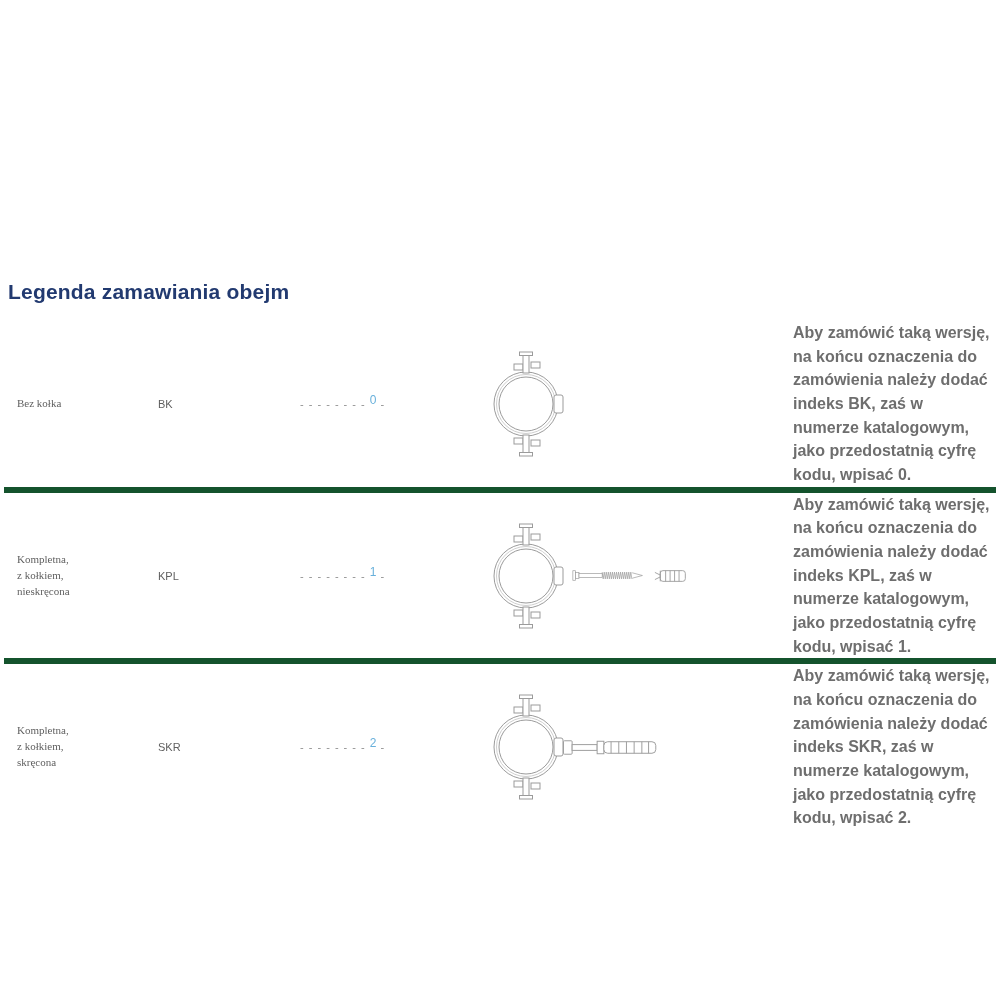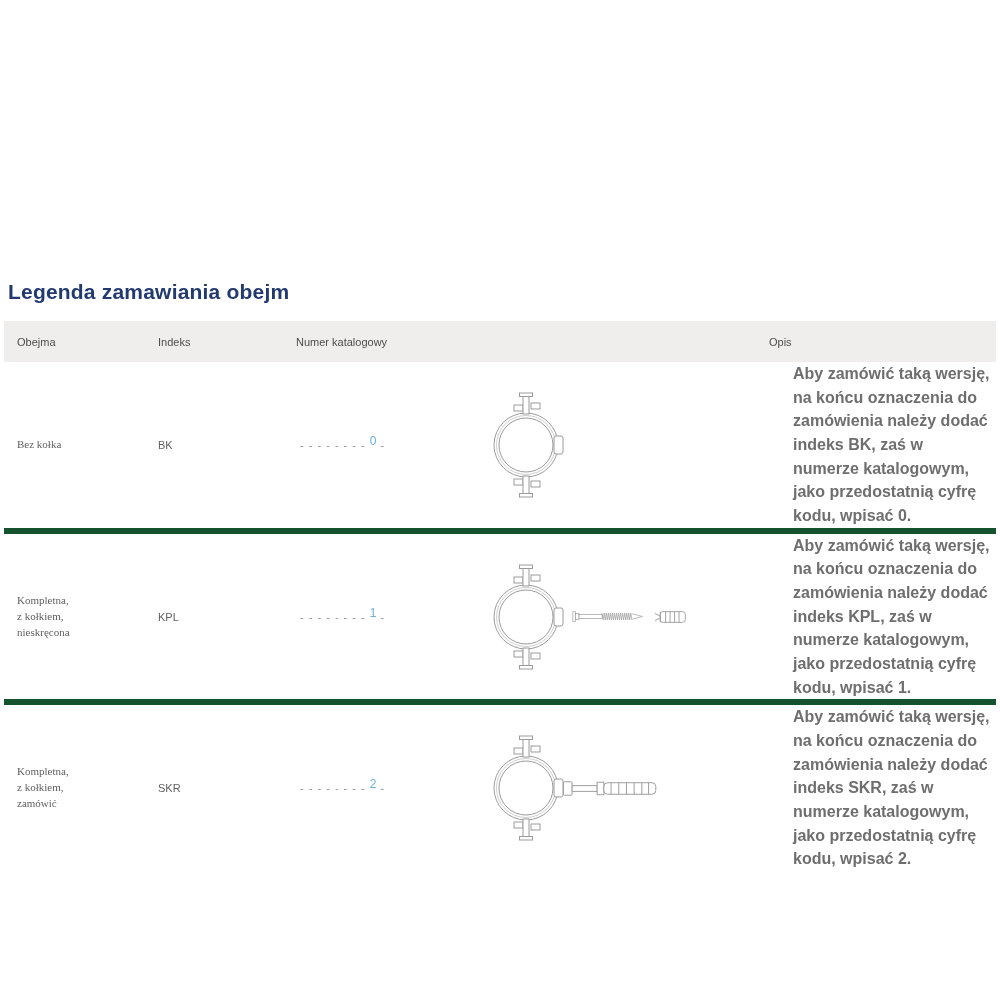--- a/index.html
+++ b/index.html
@@ -88,27 +88,20 @@
         <line x1="89" y1="7" x2="89" y2="19"></line>
       </g>
     </symbol>
   </defs>
 </svg>
 
 <div class="page">
   <h1 class="title">Legenda zamawiania obejm</h1>
 
   <div class="table">
-    <div class="thead">
-      <div class="th c1">Obejma</div>
-      <div class="th c2">Indeks</div>
-      <div class="th c3">Numer katalogowy</div>
-      <div class="th c4"></div>
-      <div class="th c5">Opis</div>
-    </div>
 
     <div class="row r1">
       <div class="cell c1">
         <div>Bez kołka</div>
       </div>
       <div class="cell c2">BK</div>
       <div class="cell c3">
         <span class="mask">- - - - - - - -</span>
         <span class="digit">0</span>
         <span class="mask">-</span>
@@ -144,21 +137,21 @@
             <use href="#sym-dowel"></use>
           </svg>
       </div>
       <div class="cell c5">Aby zamówić taką wersję, na końcu oznaczenia do zamówienia należy dodać indeks KPL, zaś w numerze katalogowym, jako przedostatnią cyfrę kodu, wpisać 1.</div>
     </div>
 
     <div class="row r3">
       <div class="cell c1">
         <div>Kompletna,</div>
         <div>z kołkiem,</div>
-        <div>zamówić</div>
+        <div>skręcona</div>
       </div>
       <div class="cell c2">SKR</div>
       <div class="cell c3">
         <span class="mask">- - - - - - - -</span>
         <span class="digit">2</span>
         <span class="mask">-</span>
       </div>
       <div class="cell c4">
         <svg width="76" height="106">
             <use href="#sym-clamp"></use>

